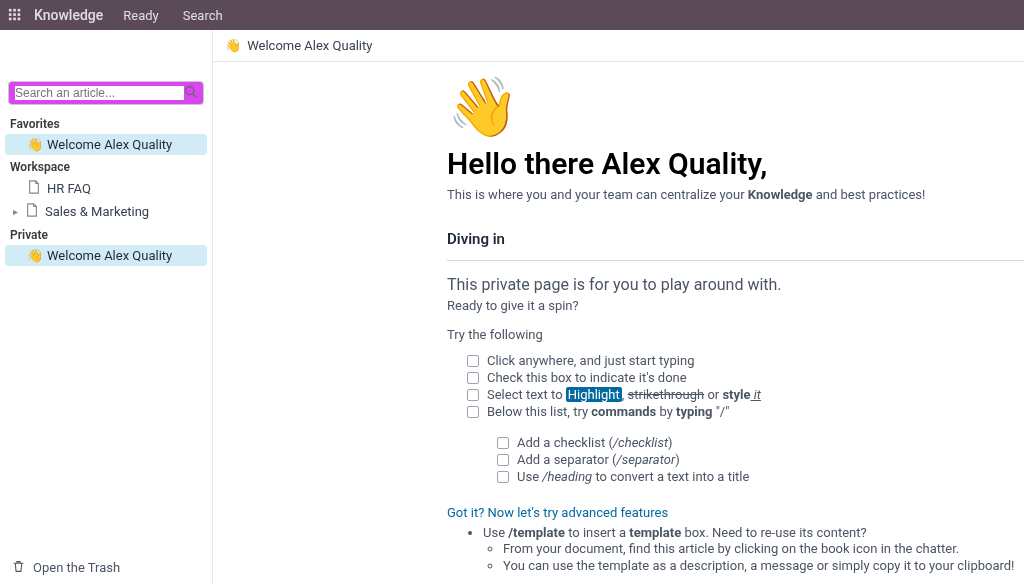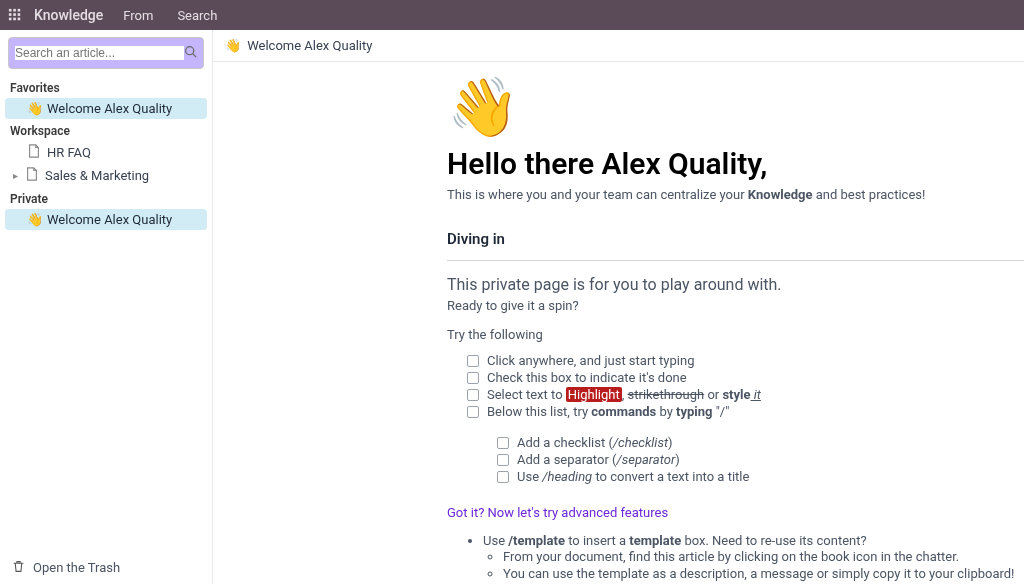--- a/index.html
+++ b/index.html
@@ -49,23 +49,24 @@
   flex-direction: column;
 }
 .search-wrap {
   padding: 7px 8px;
 }
 .search-box {
   display: flex;
   align-items: center;
   border: 1px solid #c8c8c8;
   border-radius: 4px;
-  height: 32px;
+  height: 24px;
   padding: 0 6px;
-  background: #c4b5fd;
+  background: #d946ef;
+  margin-top: 44px;
 }
 .search-box input {
   border: none;
   outline: none;
   flex: 1;
   font-size: 12px;
   color: #555;
 }
 .section-label {
   font-weight: 600;
@@ -171,28 +172,28 @@
 .check-list li .cb {
   width: 12px;
   height: 12px;
   border: 1px solid #9ca3af;
   border-radius: 2px;
   margin-top: 2px;
   flex-shrink: 0;
 }
 .nested { margin-left: 50px; }
 .highlight {
-  background: #b91c1c;
+  background: #0369a1;
   color: #fff;
   padding: 0 2px;
   border-radius: 2px;
 }
 .strike { text-decoration: line-through; }
 .ital-u { font-style: italic; text-decoration: underline; }
-.got-it { font-size: 13px; color: #6d28d9; margin: 20px 0 12px 0; }
+.got-it { font-size: 13px; color: #0369a1; margin: 20px 0 4px 0; }
 .bullets { list-style: disc; margin-left: 36px; font-size: 13px; color: #4b5563; }
 .bullets li { padding: 1px 0; }
 .sub-bullets { list-style: circle; margin-left: 20px; }
 .page-icon-sm { width: 14px; height: 14px; }
 </style>
 </head>
 <body>
 
 <div class="topbar">
   <span class="app-icon">
@@ -202,21 +203,21 @@
         <rect x="11" y="1" width="3" height="3"></rect>
         <rect x="1" y="6" width="3" height="3"></rect>
         <rect x="6" y="6" width="3" height="3"></rect>
         <rect x="11" y="6" width="3" height="3"></rect>
         <rect x="1" y="11" width="3" height="3"></rect>
         <rect x="6" y="11" width="3" height="3"></rect>
         <rect x="11" y="11" width="3" height="3"></rect>
       </svg>
   </span>
   <span class="app-title">Knowledge</span>
-  <span class="nav-link">From</span>
+  <span class="nav-link">Ready</span>
   <span class="nav-link">Search</span>
 </div>
 
 <div class="layout">
   <div class="sidebar">
     <div class="search-wrap">
       <div class="search-box">
         <input type="text" placeholder="Search an article..." style="">
         <span>
           <svg width="13" height="13" viewBox="0 0 16 16" fill="none" stroke="#666" stroke-width="1.5">

